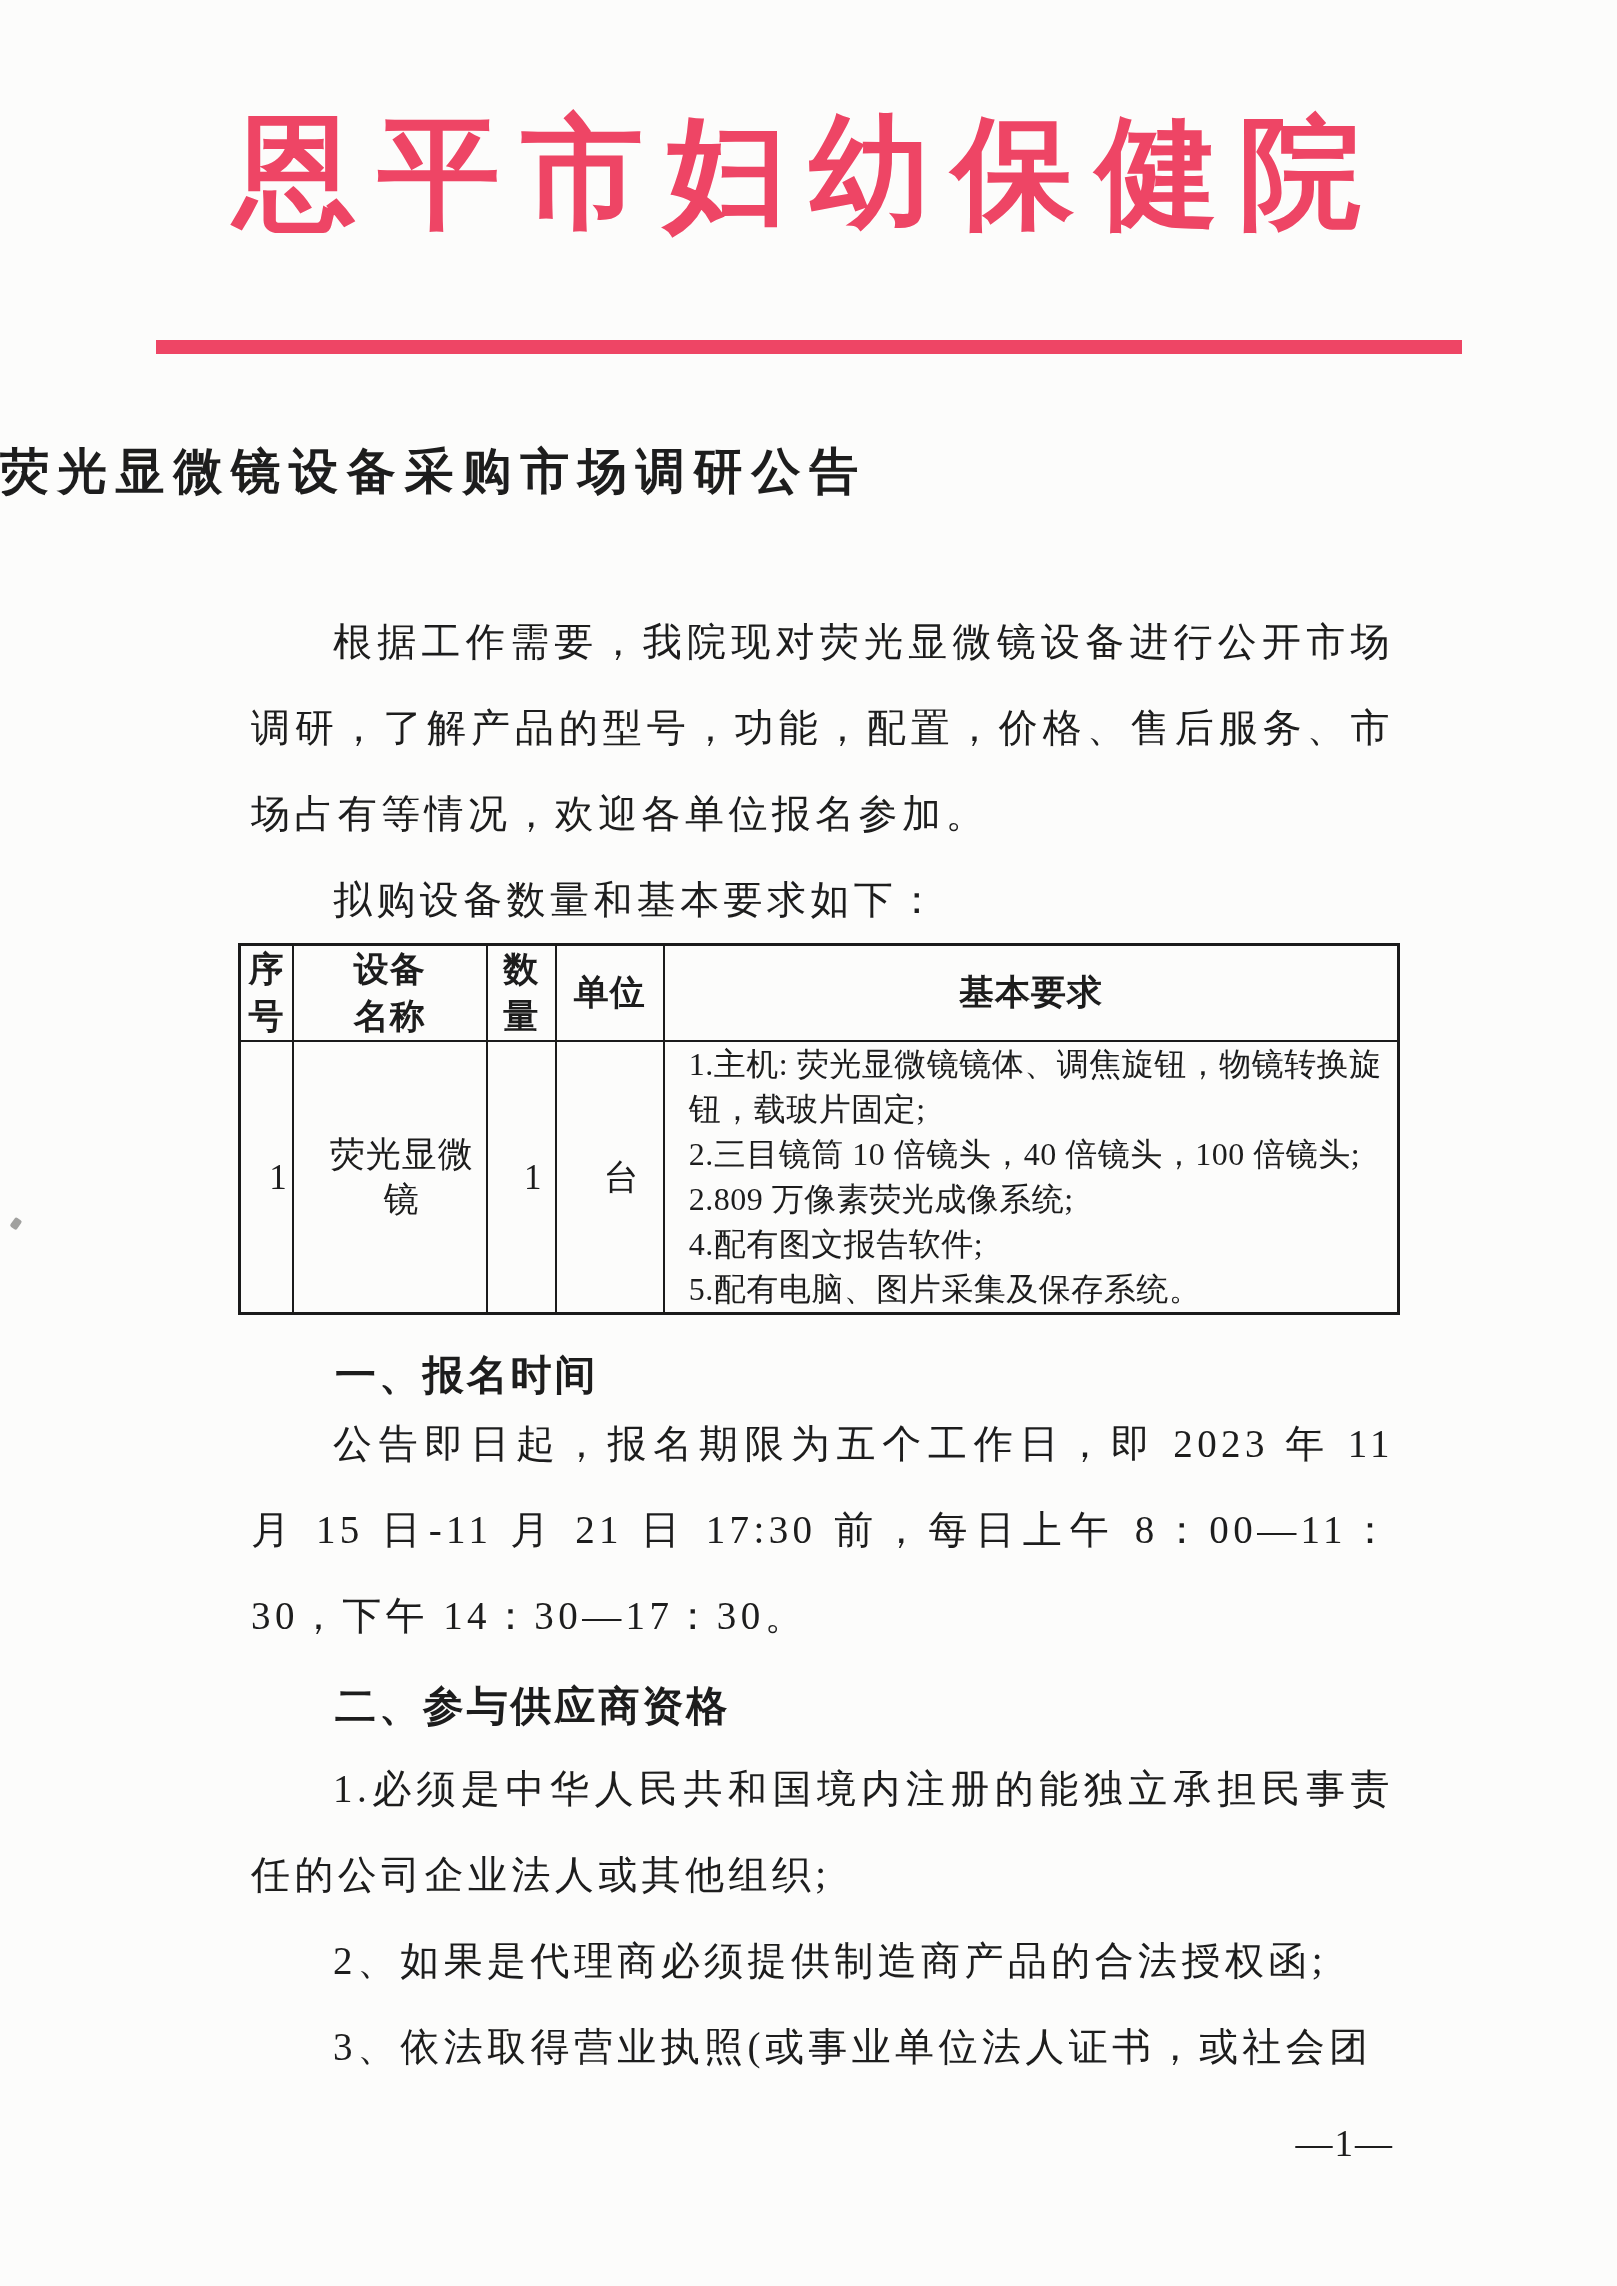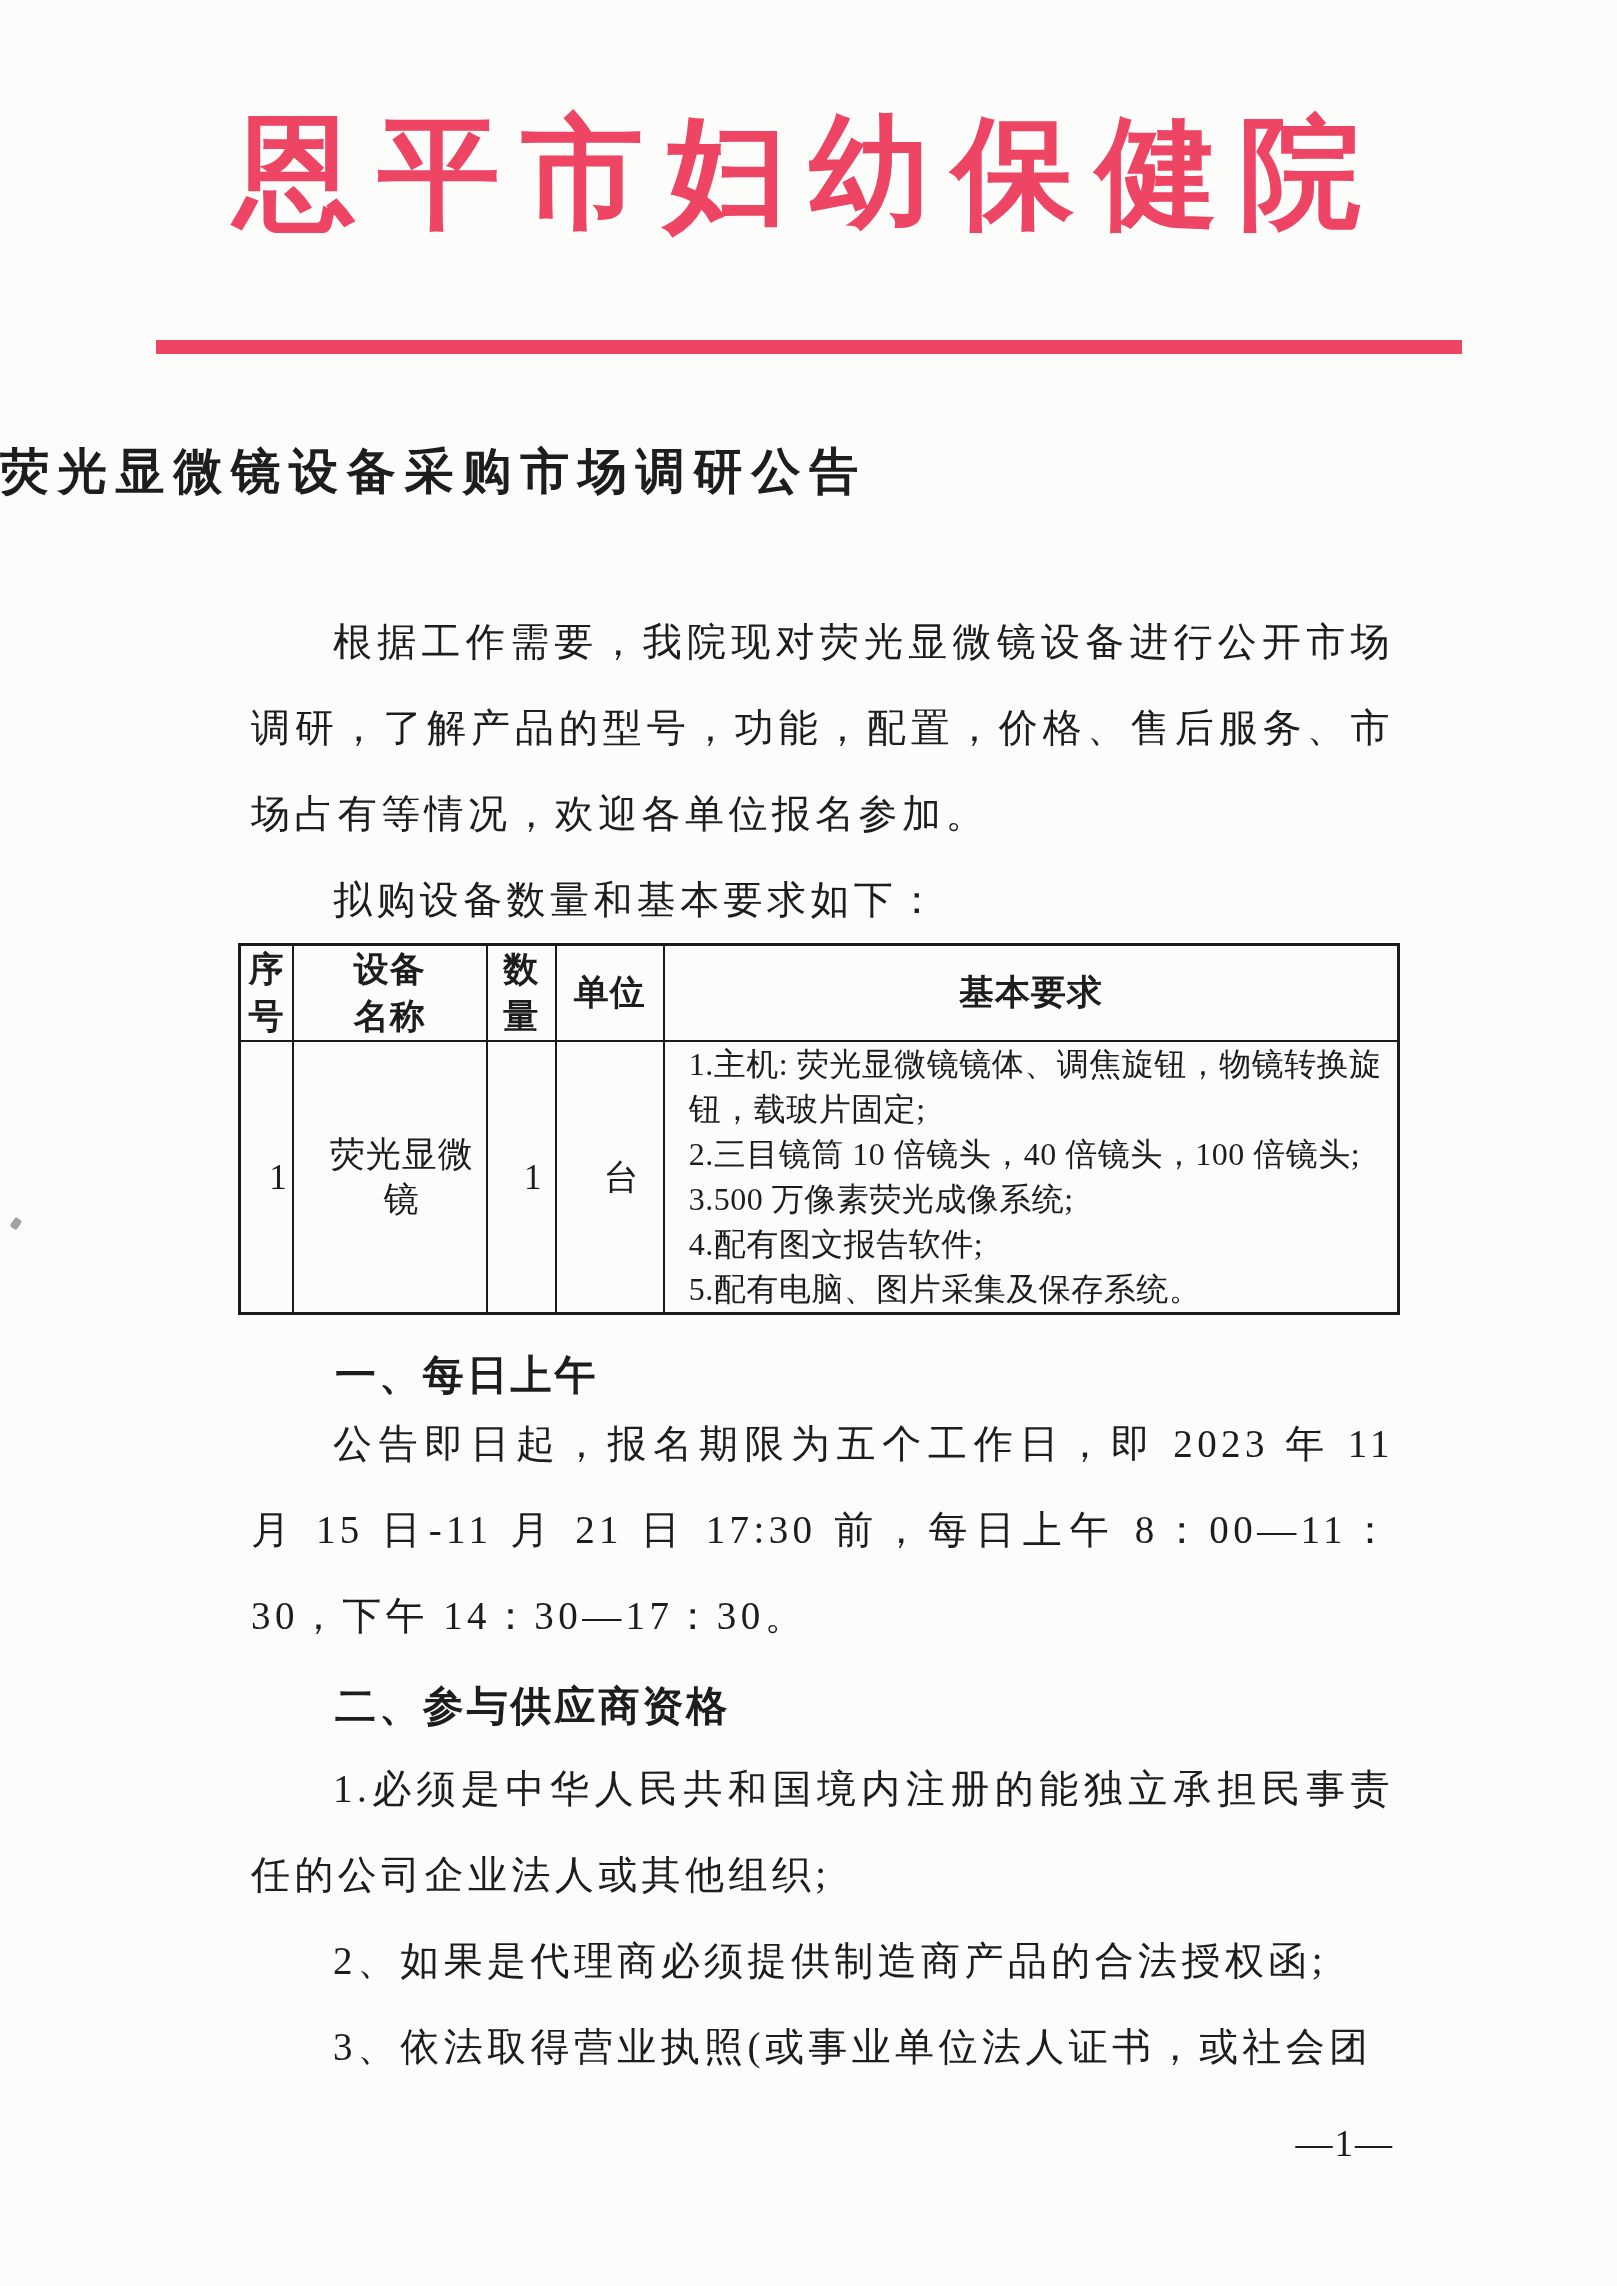--- a/index.html
+++ b/index.html
@@ -139,29 +139,29 @@
           <th><span>基本要求</span></th>
         </tr>
         <tr>
           <td>1</td>
           <td>荧光显微镜</td>
           <td>1</td>
           <td>台</td>
           <td class="req-cell">
             <div>1.主机: 荧光显微镜镜体、调焦旋钮，物镜转换旋钮，载玻片固定;</div>
             <div>2.三目镜筒 10 倍镜头，40 倍镜头，100 倍镜头;</div>
-            <div>3.500 万像素荧光成像系统;</div>
+            <div>2.809 万像素荧光成像系统;</div>
             <div>4.配有图文报告软件;</div>
             <div>5.配有电脑、图片采集及保存系统。</div>
           </td>
         </tr>
       </tbody>
     </table>
 
-    <div class="sec-heading h-sec1">一、每日上午</div>
+    <div class="sec-heading h-sec1">一、报名时间</div>
     <p class="indent p-sec1">公告即日起，报名期限为五个工作日，即 2023 年 11 月 15 日-11 月 21 日 17:30 前，每日上午 8：00—11：30，下午 14：30—17：30。</p>
 
     <div class="sec-heading h-sec2">二、参与供应商资格</div>
     <div class="p-items">
       <p class="indent">1.必须是中华人民共和国境内注册的能独立承担民事责任的公司企业法人或其他组织;</p>
       <p class="indent">2、如果是代理商必须提供制造商产品的合法授权函;</p>
       <p class="indent">3、依法取得营业执照(或事业单位法人证书，或社会团</p>
     </div>
 
   </div>

